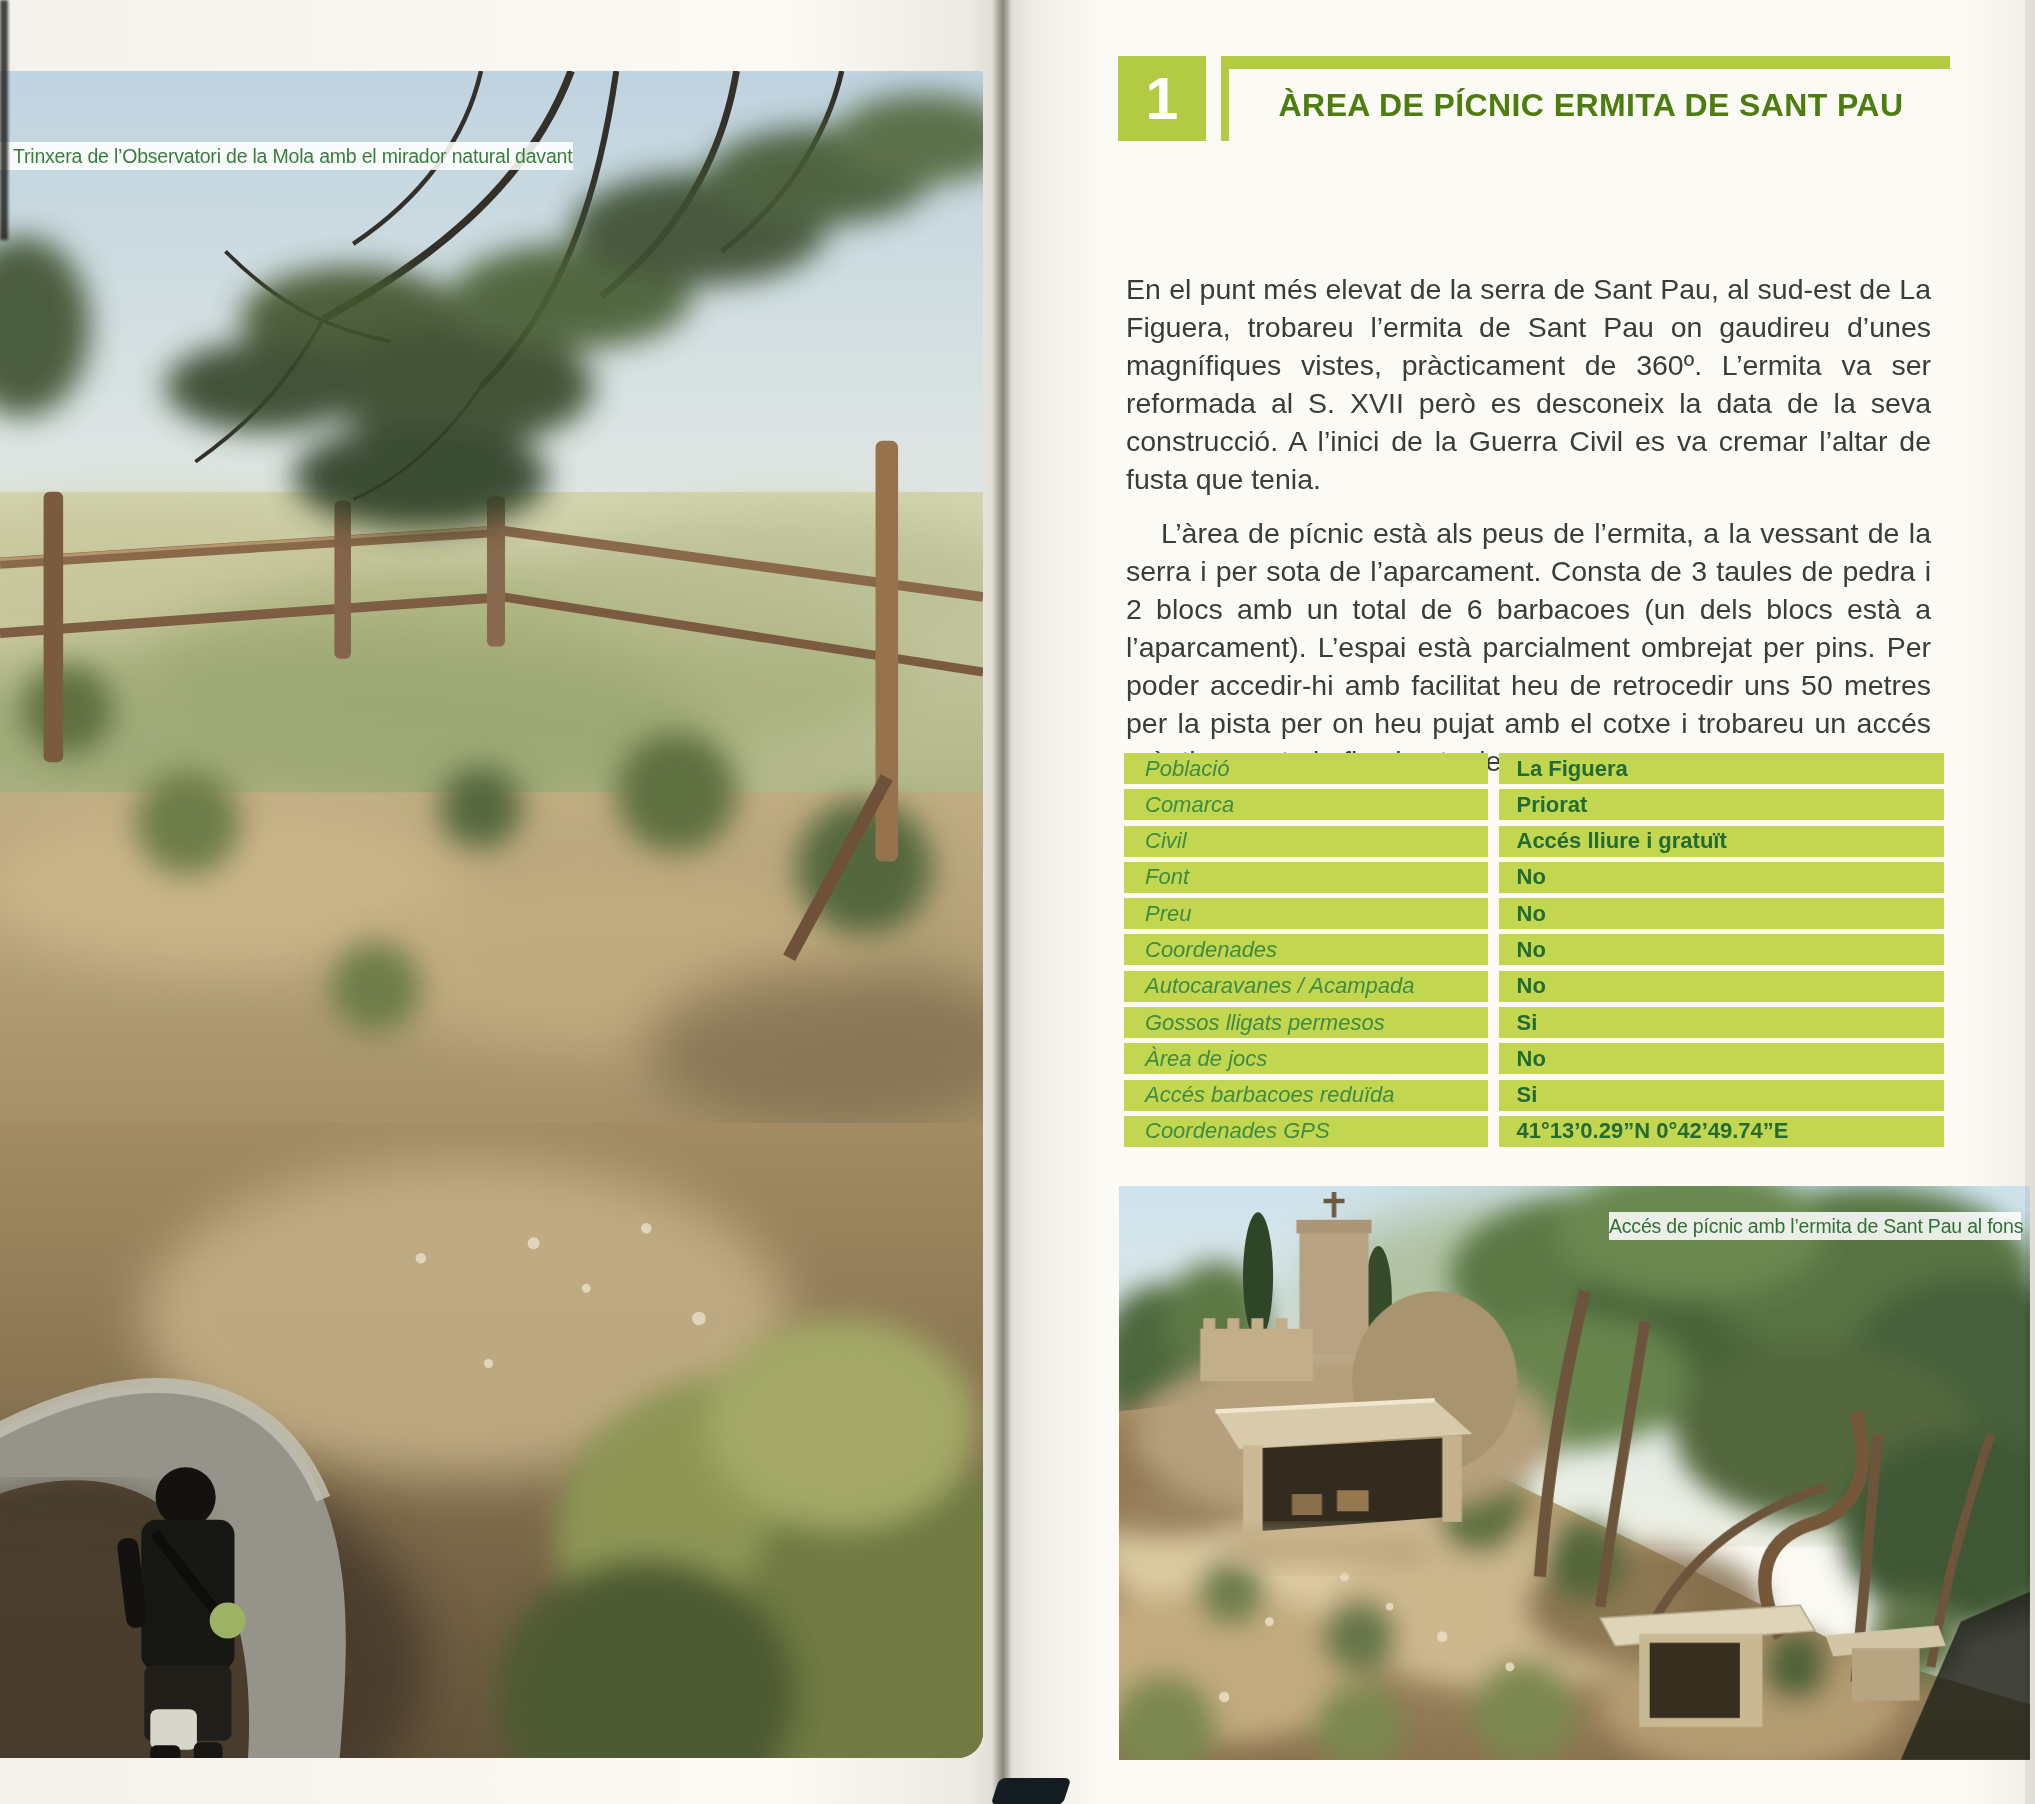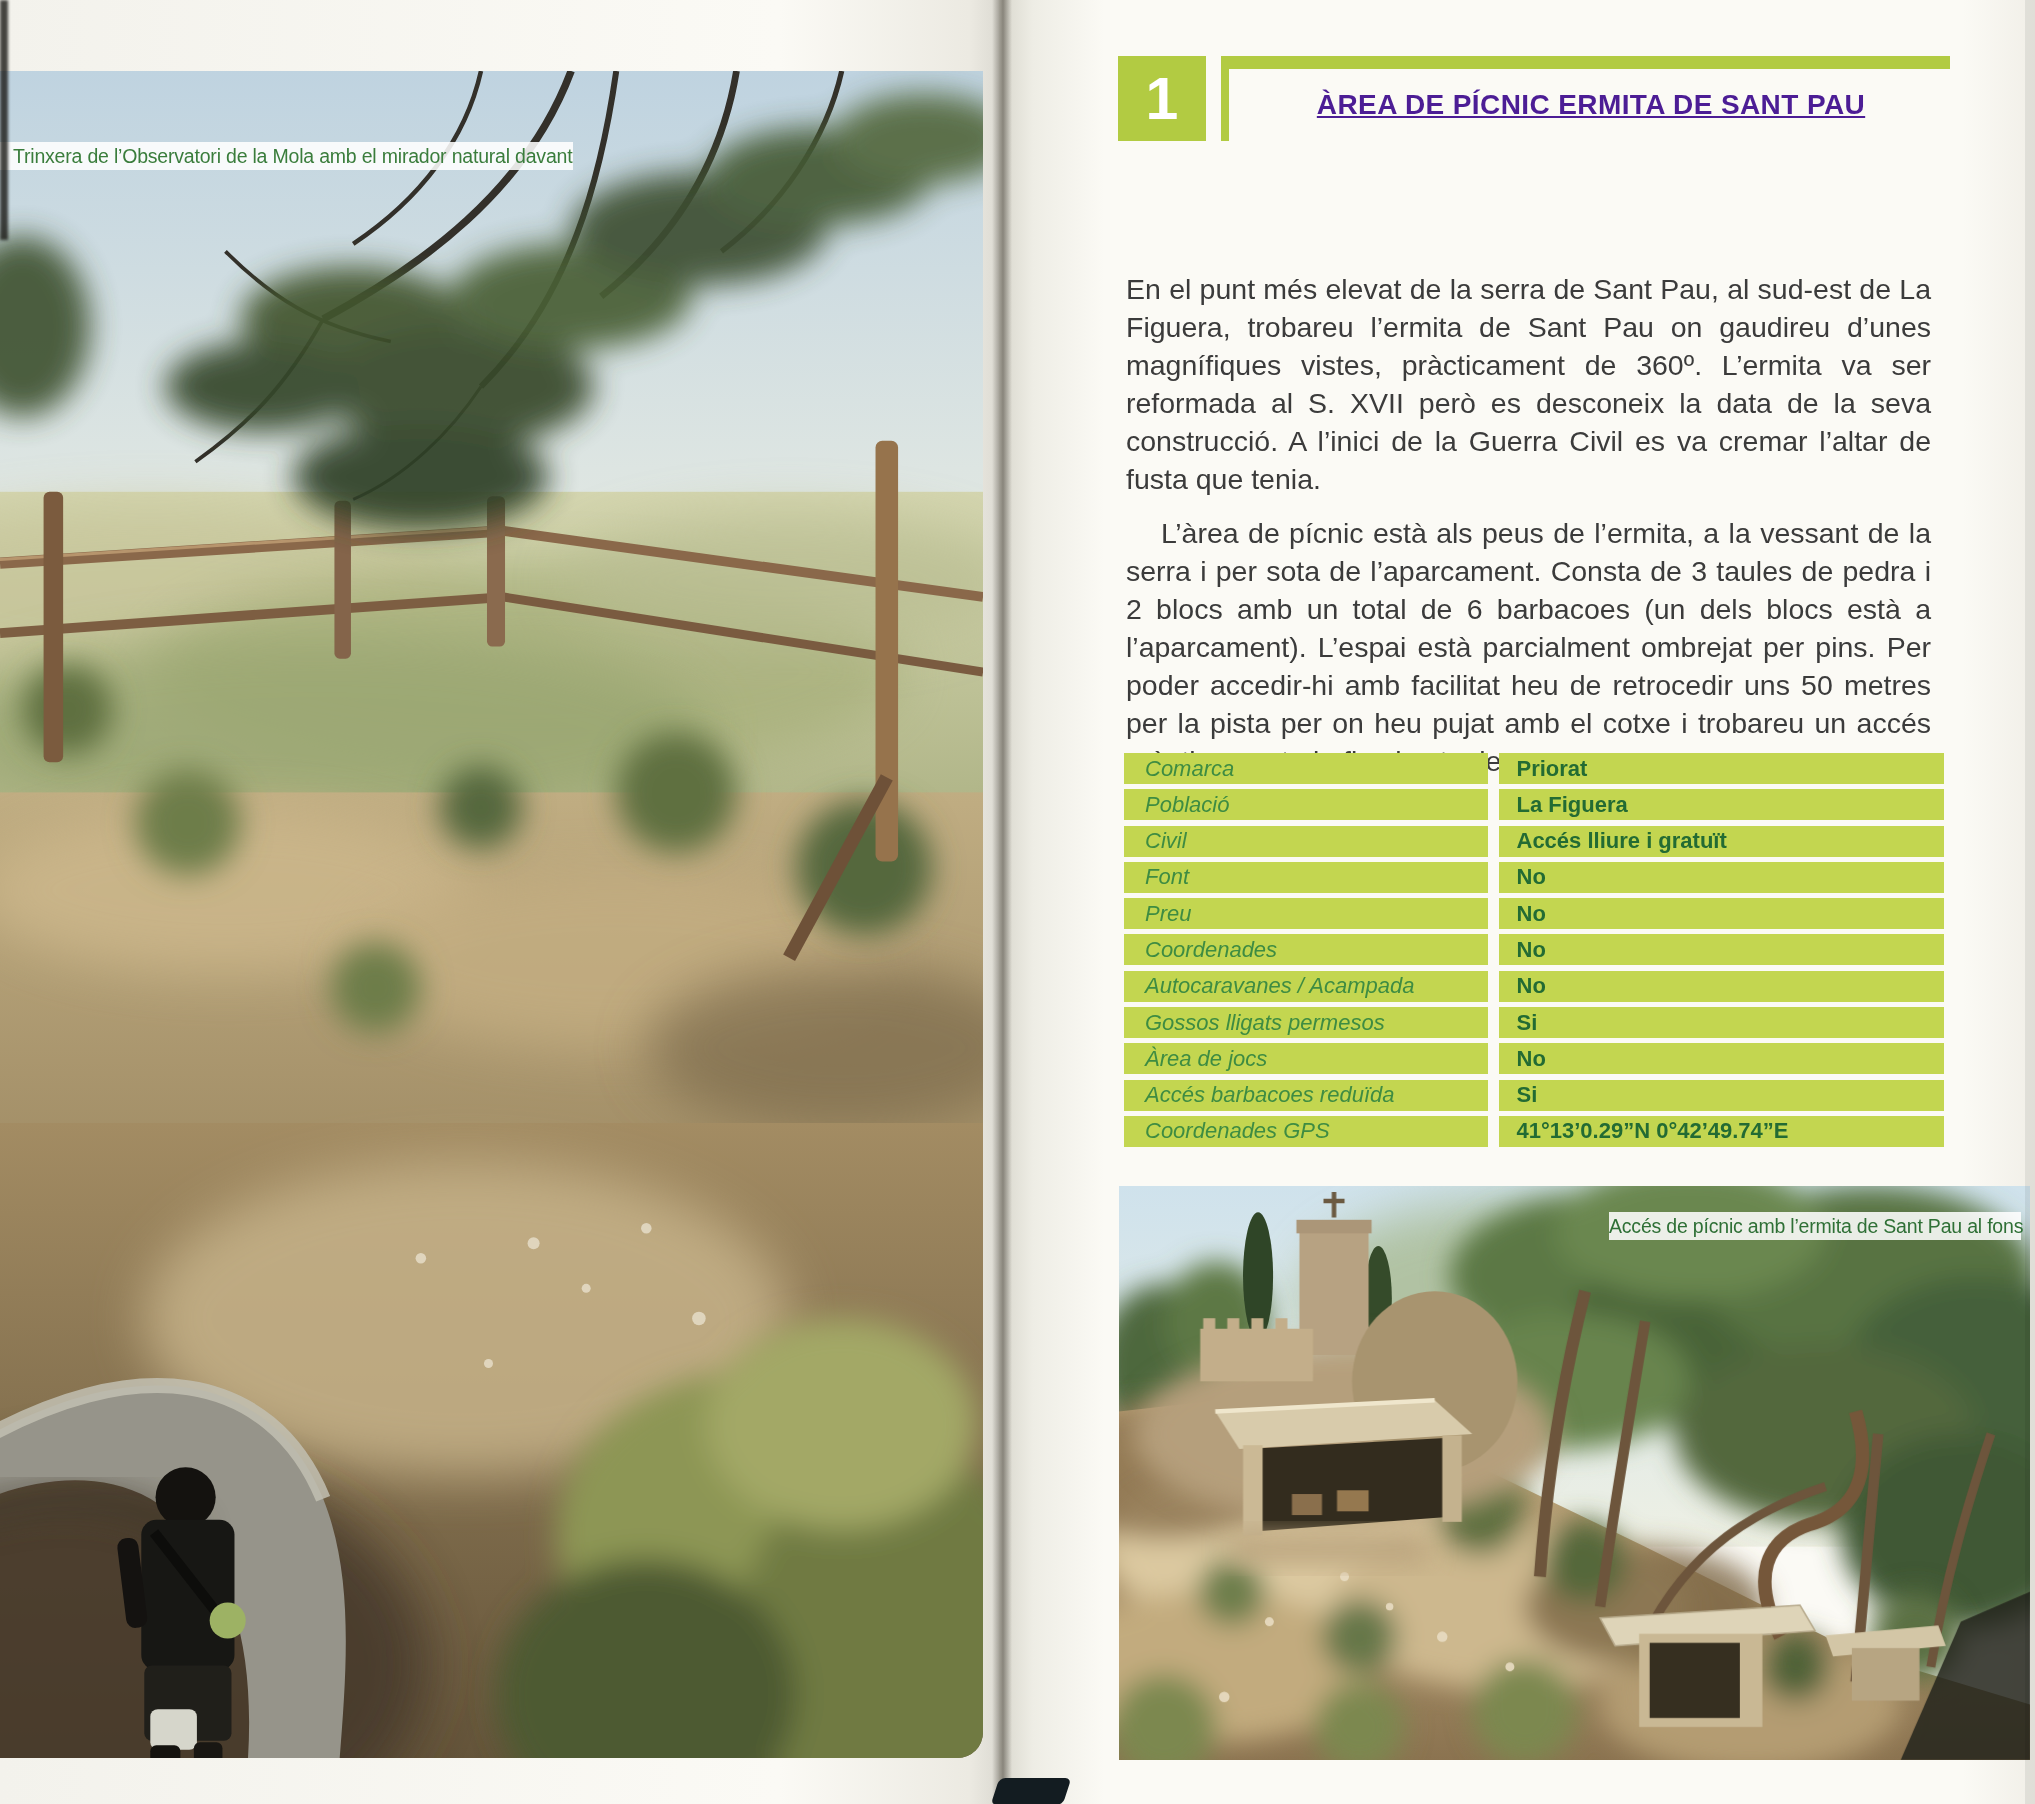--- a/index.html
+++ b/index.html
@@ -25,21 +25,21 @@
   .caption-right{left:490px;top:25.5px;width:412px;height:28.5px;line-height:28.5px;text-align:center;color:#2f7036;}
 
   
   .entry-number-box{position:absolute;left:1118px;top:56px;width:88px;height:85px;background:#b2cb42;
     display:flex;align-items:center;justify-content:center;}
   .entry-number-box span{color:#ffffff;font-size:59px;font-weight:bold;}
   .title-strip-v{position:absolute;left:1221px;top:56px;width:7.5px;height:85px;background:#b2cb42;}
   .title-bar-top{position:absolute;left:1228px;top:56px;width:722px;height:12.8px;background:#b2cb42;}
   .entry-title{position:absolute;left:1236px;top:72px;width:710px;height:66px;margin:0;
     display:flex;align-items:center;justify-content:center;
-    color:#4c1d95;font-size:28px;font-weight:bold;letter-spacing:0.4px;text-decoration:underline;}
+    color:#4d7c0f;font-size:32px;font-weight:bold;letter-spacing:0.4px;}
 
   
   .body-text{position:absolute;left:1110px;top:254px;width:837px;color:#3b3b3b;
     font-size:28.5px;line-height:38px;text-align:justify;}
   .body-text p{margin:16px;}
   .body-text p.indent{text-indent:35px;}
 
   
   .info-table{position:absolute;left:1124px;top:753px;width:820px;}
   .info-row{display:flex;height:31px;margin-bottom:5.3px;}
@@ -185,28 +185,28 @@
   <div class="title-bar-top"></div>
   <h1 class="entry-title">ÀREA DE PÍCNIC ERMITA DE SANT PAU</h1>
 
   <div class="body-text">
     <p>En el punt més elevat de la serra de Sant Pau, al sud-est de La Figuera, trobareu l’ermita de Sant Pau on gaudireu d’unes magnífiques vistes, pràcticament de 360º. L’ermita va ser reformada al S. XVII però es desconeix la data de la seva construcció. A l’inici de la Guerra Civil es va cremar l’altar de fusta que tenia.</p>
     <p class="indent">L’àrea de pícnic està als peus de l’ermita, a la vessant de la serra i per sota de l’aparcament. Consta de 3 taules de pedra i 2 blocs amb un total de 6 barbacoes (un dels blocs està a l’aparcament). L’espai està parcialment ombrejat per pins. Per poder accedir-hi amb facilitat heu de retrocedir uns 50 metres per la pista per on heu pujat amb el cotxe i trobareu un accés pràcticament pla fins les taules.</p>
   </div>
 
   <div class="info-table">
     <div class="info-row">
+      <div class="cell cell-label">Població</div>
+      <div class="cell-gap"></div>
+      <div class="cell cell-value">La Figuera</div>
+    </div>
+    <div class="info-row">
       <div class="cell cell-label">Comarca</div>
       <div class="cell-gap"></div>
       <div class="cell cell-value">Priorat</div>
-    </div>
-    <div class="info-row">
-      <div class="cell cell-label">Població</div>
-      <div class="cell-gap"></div>
-      <div class="cell cell-value">La Figuera</div>
     </div>
     <div class="info-row">
       <div class="cell cell-label">Civil</div>
       <div class="cell-gap"></div>
       <div class="cell cell-value">Accés lliure i gratuït</div>
     </div>
     <div class="info-row">
       <div class="cell cell-label">Font</div>
       <div class="cell-gap"></div>
       <div class="cell cell-value">No</div>

